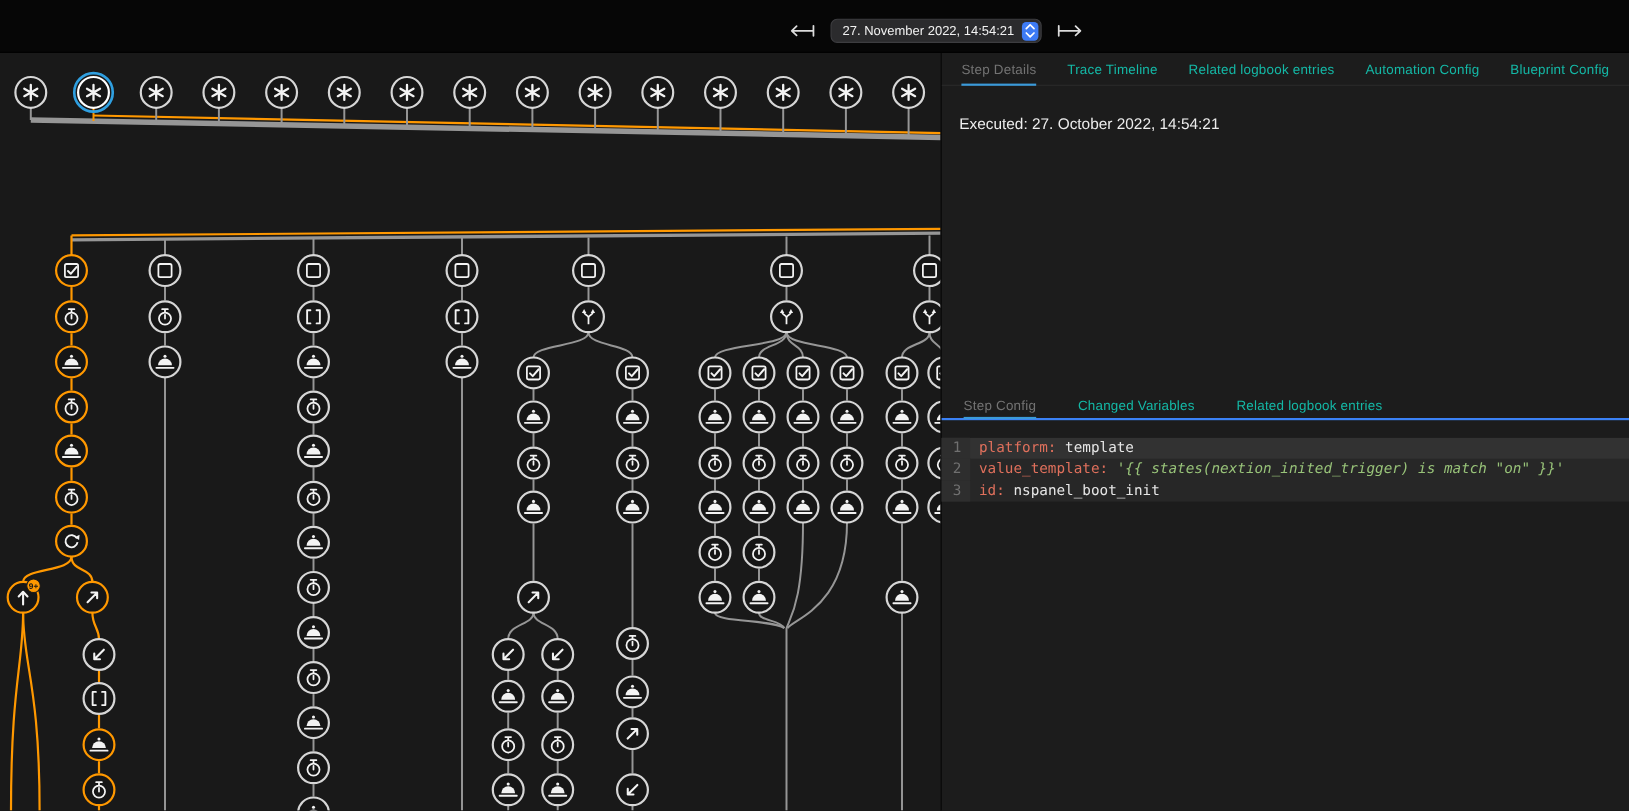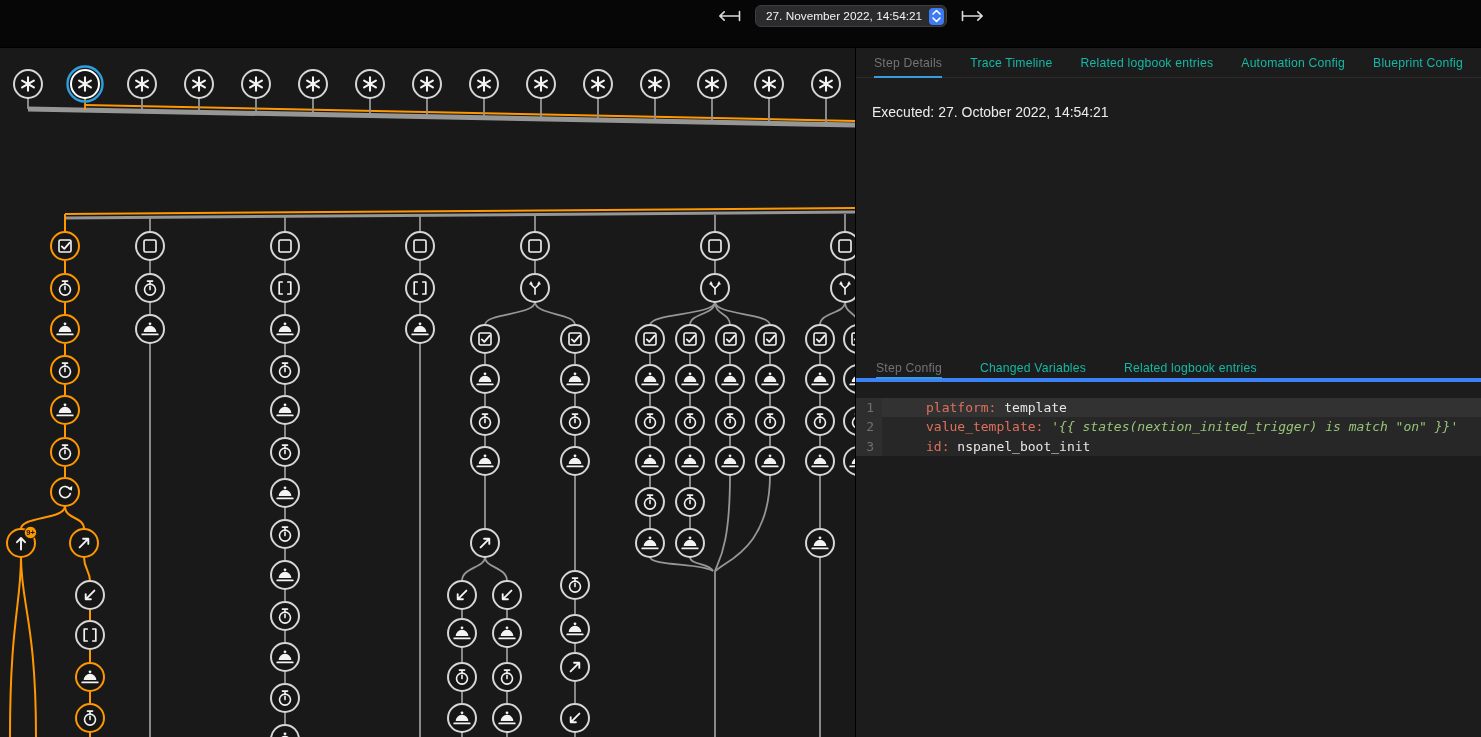--- a/index.html
+++ b/index.html
@@ -1,44 +1,44 @@
 <!DOCTYPE html>
 <html style="--accent: #3b9ad9; --code-key: #e0705c; --code-string: #98c379;"><head>
 <meta charset="utf-8">
 <style>
   * { margin:0; padding:0; box-sizing:border-box; }
   html,body { width:1481px; height:737px; overflow:hidden; background:#191919;
               font-family:"Liberation Sans", sans-serif; color:#e8e8e8; }
   .topbar { position:relative; height:48px; background:#060606; border-bottom:1px solid #000; z-index:5; }
-  .run-nav { position:absolute; left:716px; top:0; height:32px; display:flex; align-items:center; gap:13px; }
+  .run-nav { position:absolute; left:716px; top:12px; height:32px; display:flex; align-items:center; gap:13px; }
   .nav-arrow { display:flex; align-items:center; cursor:pointer; color:#dcdcdc; }
   .run-select { display:flex; align-items:center; gap:7px; background:#2b2b2d; border:1px solid #3d3d40;
                 border-radius:6px; padding:2px 2px 2px 10px; height:22px; cursor:pointer; }
   .run-select-value { font-size:11.8px; color:#f2f2f2; white-space:nowrap; }
   .stepper { width:15px; height:17px; border-radius:4px; background:#3d7bf5; display:flex; align-items:center; justify-content:center; }
   .main { display:flex; height:689px; }
   .graph-pane { width:855px; height:689px; position:relative; background:#191919; overflow:hidden; flex:none; }
   .right { flex:1; background:#1c1c1c; border-left:1px solid #000; display:flex; flex-direction:column; min-width:0; }
   .tabs { display:flex; height:30px; border-bottom:1px solid rgba(255,255,255,0.07); flex:none; }
   .top-tabs { justify-content:space-between; padding:0 18px; }
-  .bottom-tabs { justify-content:flex-start; gap:38px; padding:0 20px; height:24px; border-bottom:4px solid #3b82f6; }
+  .bottom-tabs { justify-content:flex-start; gap:38px; padding:0 20px; height:24px; border-bottom:2px solid #3b82f6; }
   .tab { display:flex; align-items:center; font-size:12.2px; color:#14b8a6; position:relative; cursor:pointer;
          letter-spacing:.2px; white-space:nowrap; }
   .tab.active { color:#737373; }
   .tab.active::after { content:''; position:absolute; left:0; right:0; bottom:-1px; height:2px;
                        background:var(--accent,#3b9ad9); }
   .detail-content { height:280px; flex:none; }
   .executed { padding:26px 16px 0 16px; font-size:14px; color:#ededed; }
   .code-wrap { margin-top:16px; }
   .code { background:#272727; font-family:"DejaVu Sans Mono", monospace; font-size:13px; line-height:19.4px; }
   .code-line { display:flex; }
   .code-line.active-line { background:rgba(255,255,255,0.05); }
   .gutter { width:26px; flex:none; text-align:right; padding-right:8px; color:#707070; background:#2e2e2e; }
   .code-text { padding-left:8px; white-space:pre; }
-  .tok-key { color:var(--code-key,#e0705c);margin-left:36px; }
+  .tok-key { color:var(--code-key,#e0705c); }
   .tok-string { color:var(--code-string,#98c379);font-style:italic; }
   .tok-plain { color:#e6e6e6; }
 </style>
 </head>
 <body>
 
 <div class="topbar">
   <div class="run-nav">
     <span class="nav-arrow">
       <svg width="26" height="12" viewBox="0 0 26 12" fill="none" stroke="currentColor" stroke-width="1.6" stroke-linecap="round" stroke-linejoin="round">

